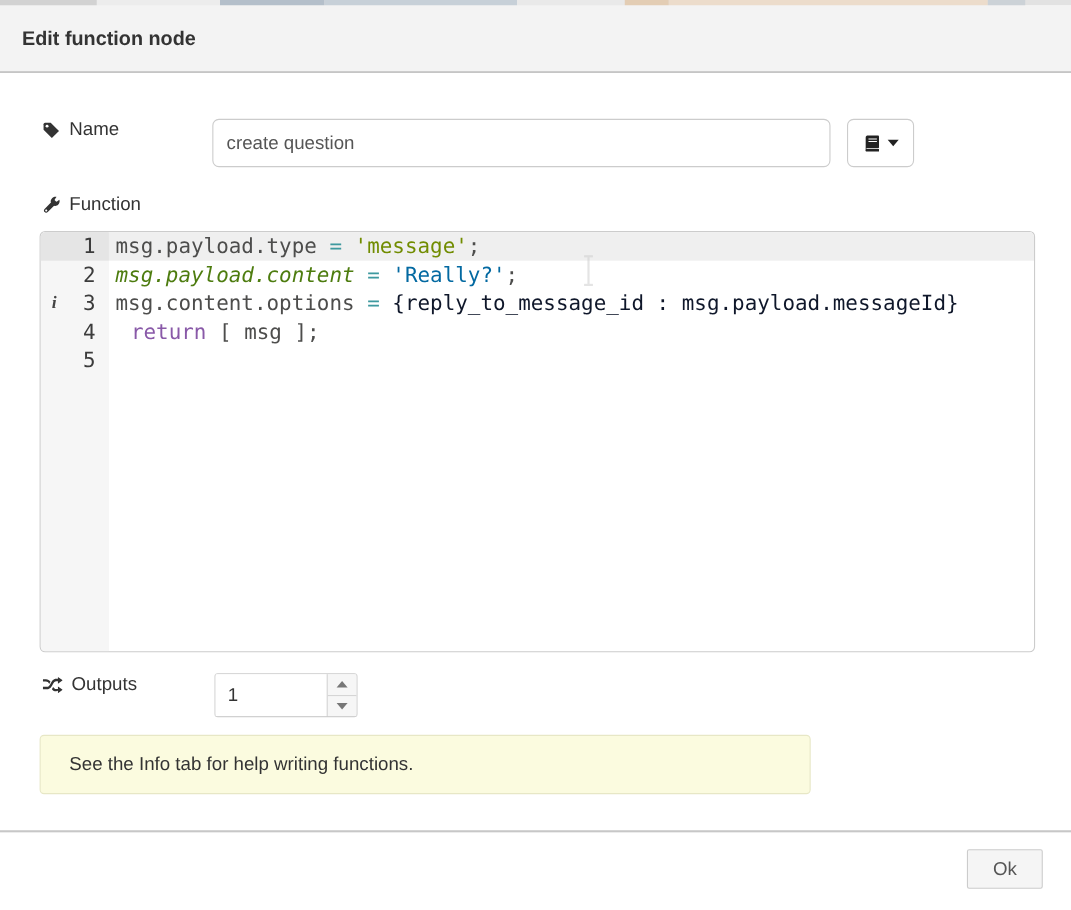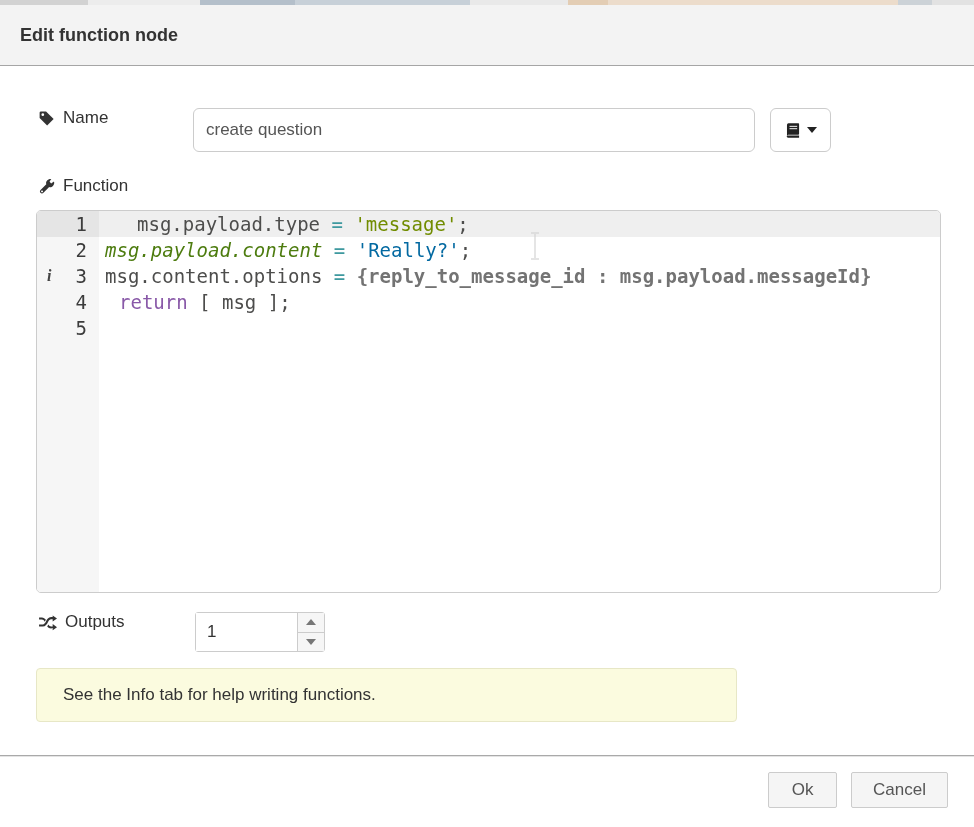--- a/index.html
+++ b/index.html
@@ -144,29 +144,29 @@
         </svg>
       </span>
       <span>Function</span>
     </div>
 
     <div class="code-editor">
       <div class="ed-gutter-bg"></div>
       <div class="ed-rows">
           <div class="ed-row active">
             <div class="ed-gutter-cell"><span>1</span></div>
-            <div class="ed-code"><span style="color: rgb(77, 77, 76); margin-left: 32px;">msg.payload.type </span><span style="color: rgb(62, 153, 159);">=</span><span style="color: rgb(77, 77, 76);"> </span><span style="color: rgb(113, 140, 0); margin-top: 20px;">'message'</span><span style="color: rgb(77, 77, 76);">;</span></div>
+            <div class="ed-code"><span style="color: rgb(77, 77, 76);">msg.payload.type </span><span style="color: rgb(62, 153, 159);">=</span><span style="color: rgb(77, 77, 76);"> </span><span style="color: rgb(113, 140, 0); margin-top: 20px;">'message'</span><span style="color: rgb(77, 77, 76);">;</span></div>
           </div>
           <div class="ed-row">
             <div class="ed-gutter-cell"><span>2</span></div>
             <div class="ed-code"><span style="color: #4d7c0f; font-style: italic;">msg.payload.content </span><span style="color: rgb(62, 153, 159);">=</span><span style="color: rgb(77, 77, 76);"> </span><span style="color: #0369a1;">'Really?'</span><span style="color: rgb(77, 77, 76);">;</span></div>
           </div>
           <div class="ed-row">
             <div class="ed-gutter-cell"><span class="ed-annotation">i</span><span>3</span></div>
-            <div class="ed-code"><span style="color: rgb(77, 77, 76);">msg.content.options </span><span style="color: rgb(62, 153, 159);">=</span><span style="color: #737373; font-weight: bold;"> {reply_to_message_id : msg.payload.messageId}</span></div>
+            <div class="ed-code"><span style="color: rgb(77, 77, 76);">msg.content.options </span><span style="color: rgb(62, 153, 159);">=</span><span style="color: #0f172a;"> {reply_to_message_id : msg.payload.messageId}</span></div>
           </div>
           <div class="ed-row">
             <div class="ed-gutter-cell"><span>4</span></div>
             <div class="ed-code"><span style="color: rgb(137, 89, 168); margin-left: 14px;">return</span><span style="color: rgb(77, 77, 76);"> [ msg ];</span></div>
           </div>
           <div class="ed-row">
             <div class="ed-gutter-cell"><span>5</span></div>
             <div class="ed-code"></div>
           </div>
         </div>
@@ -199,16 +199,15 @@
     </div>
 
     <div class="tip-box">
       <span>See the Info tab for help writing functions.</span>
     </div>
   </div>
 
   <div class="footer-divider"></div>
   <div class="footer">
     <button class="btn btn-ok">Ok</button>
-    <button class="btn">Cancel</button>
   </div>
 
 </div>
 
 </body></html>

